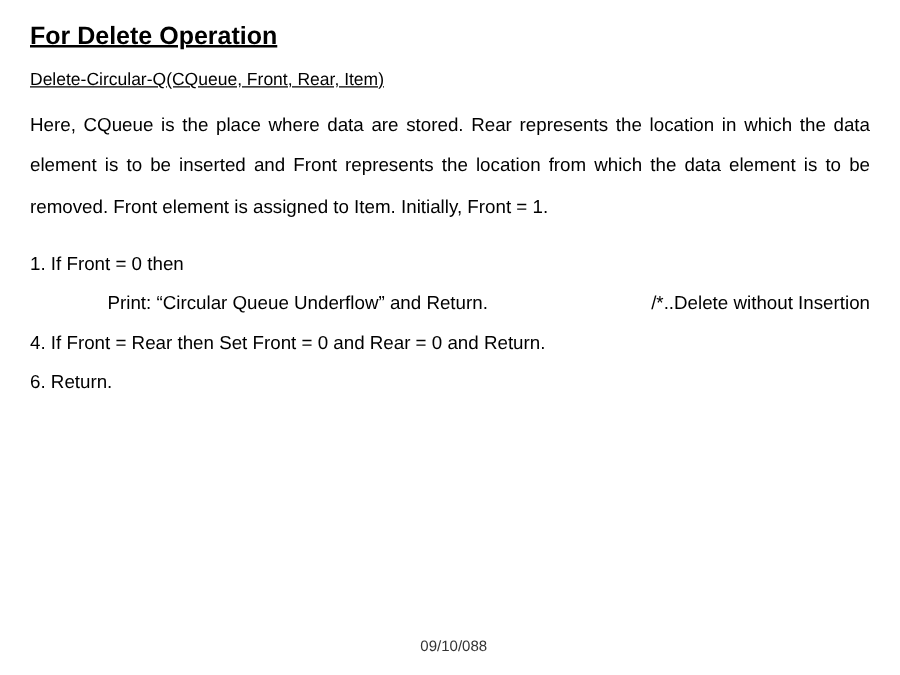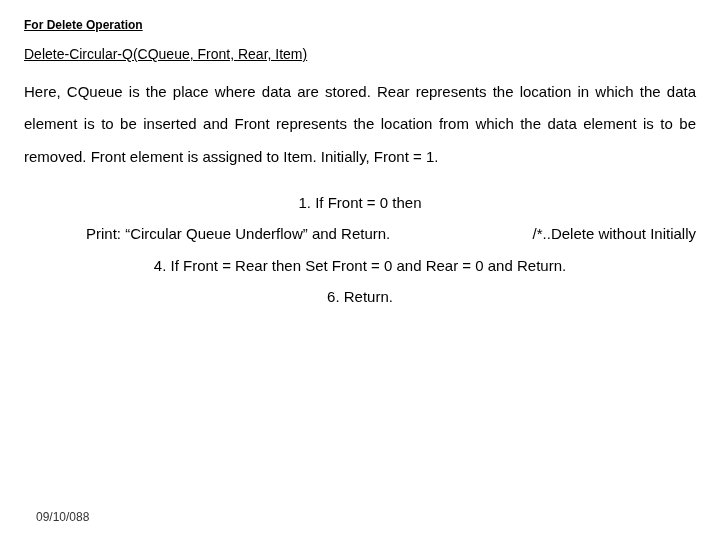--- a/index.html
+++ b/index.html
@@ -13,21 +13,21 @@
     position: relative;
   }
   .page {
     padding: 18px 24px 0 24px;
     box-sizing: border-box;
     width: 720px;
     height: 540px;
     position: relative;
   }
   .title {
-    font-size: 12px;
+    font-size: 20px;
     font-weight: bold;
     text-decoration: underline;
     margin-bottom: 14px;
   }
   .subtitle {
     font-size: 14px;
     text-decoration: underline;
     margin-bottom: 14px;
   }
   .para {
@@ -35,21 +35,20 @@
     line-height: 2.15;
     text-align: justify;
     margin-bottom: 14px;
   }
   .steps {
     font-size: 15px;
     line-height: 2.1;
   }
   .step {
     margin: 0;
-    text-align: center;
   }
   .step-indent {
     padding-left: 62px;
     position: relative;
   }
   .step-row {
     display: flex;
     justify-content: space-between;
     align-items: baseline;
   }
@@ -57,21 +56,21 @@
     font-size: 15px;
     white-space: nowrap;
     padding-left: 24px;
   }
   .footer {
     position: absolute;
     left: 36px;
     right: 30px;
     bottom: 16px;
     display: flex;
-    justify-content: flex-start;
+    justify-content: center;
     font-size: 12px;
     color: #333;
   }
   .footer .pg {
     color: #333;
   }
 </style>
 </head>
 <body>
 
@@ -80,21 +79,21 @@
   <div class="title">For Delete Operation</div>
 
   <div class="subtitle">Delete-Circular-Q(CQueue, Front, Rear, Item)</div>
 
   <div class="para">Here, CQueue is the place where data are stored. Rear represents the location in which the data element is to be inserted and Front represents the location from which the data element is to be removed. Front element is assigned to Item. Initially, Front = 1.</div>
 
   <div class="steps">
     <div class="step">1. If Front = 0 then</div>
     <div class="step step-indent step-row">
       <span>Print: “Circular Queue Underflow” and Return.</span>
-      <span class="comment">/*..Delete without Initially</span>
+      <span class="comment">/*..Delete without Insertion</span>
     </div>
     <div class="step">4. If Front = Rear then Set Front = 0 and Rear = 0 and Return.</div>
     <div class="step">6. Return.</div>
   </div>
 
   <div class="footer">
     <span>09/10/08</span>
     <span class="pg">8</span>
   </div>
 

